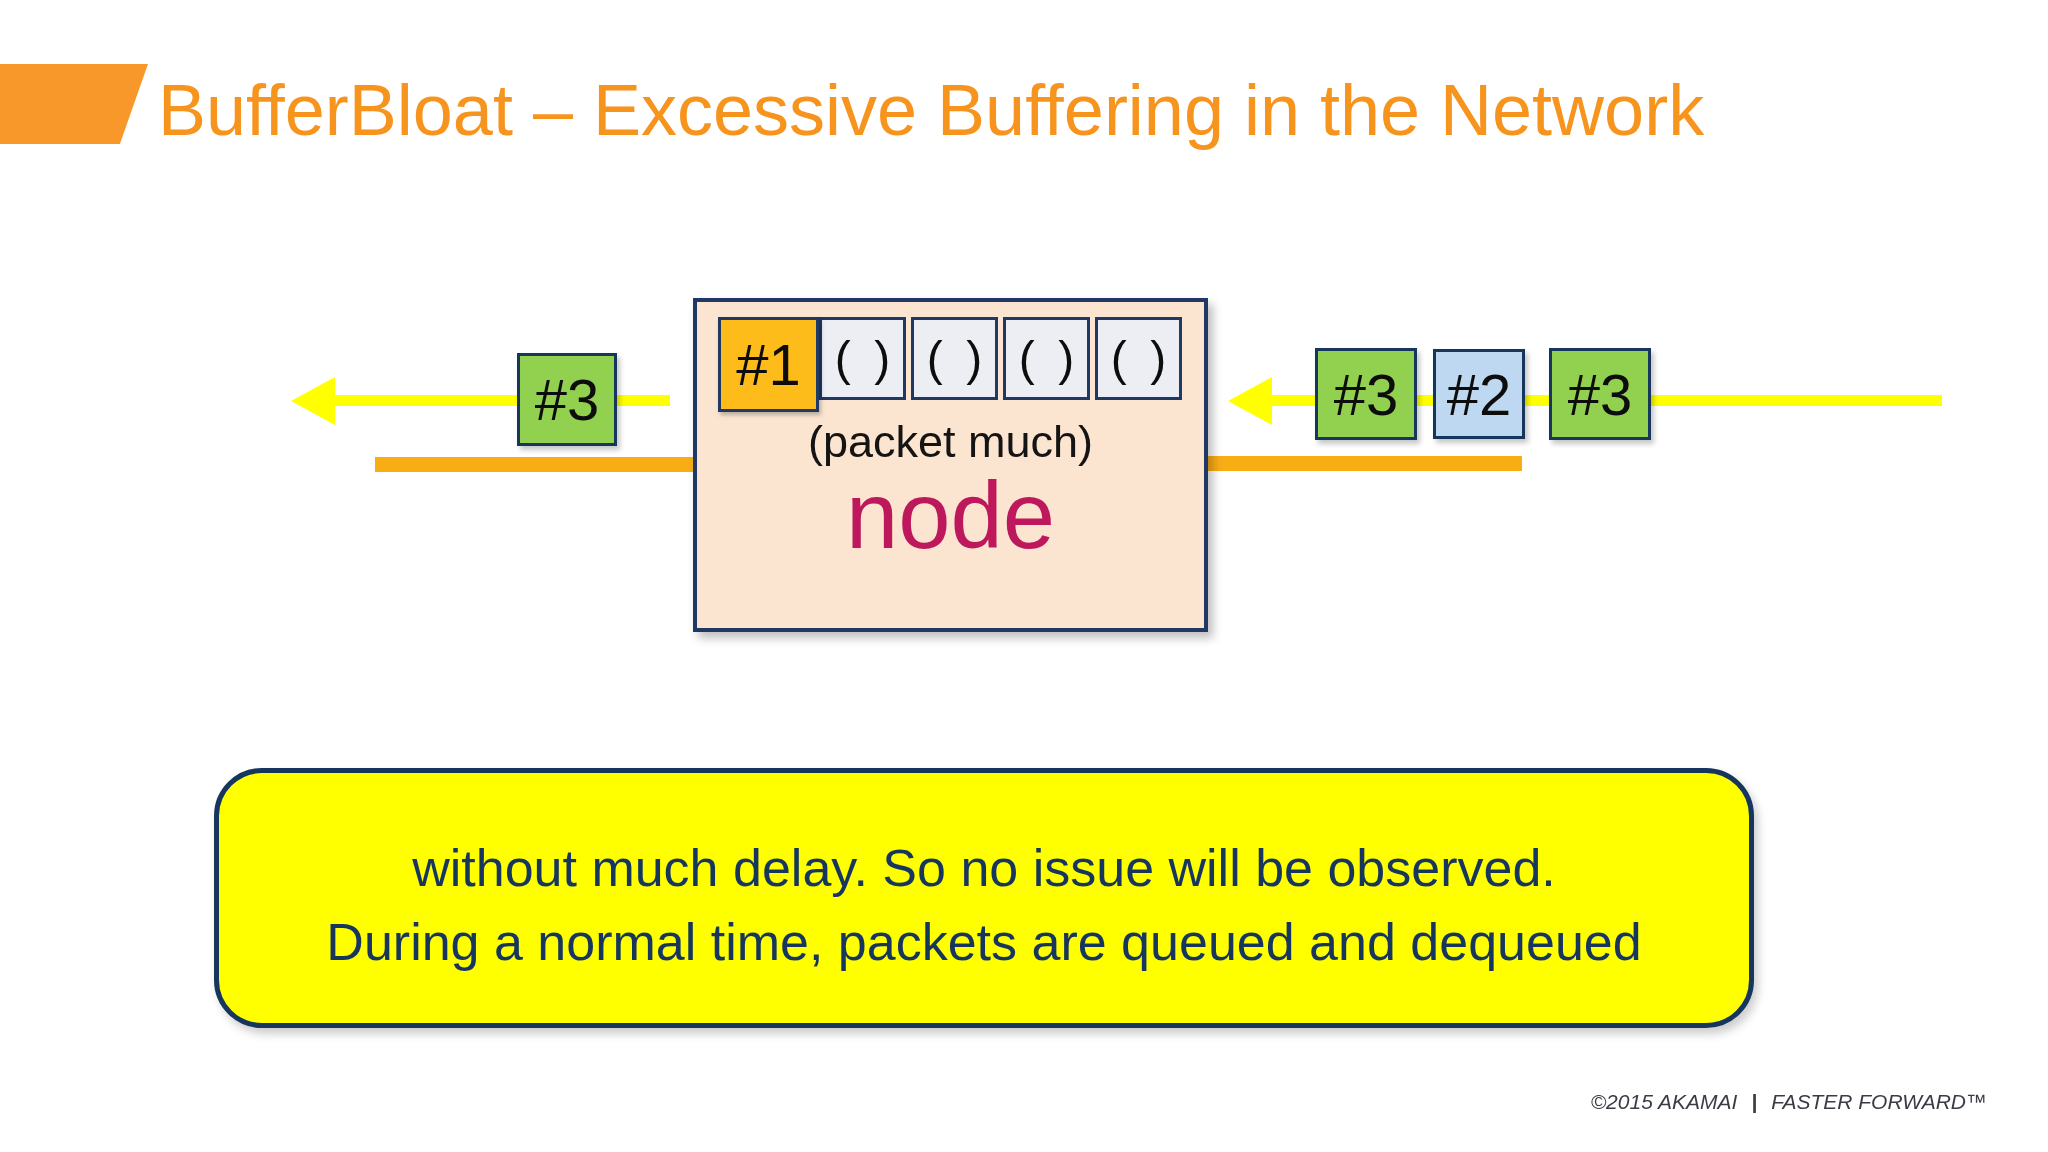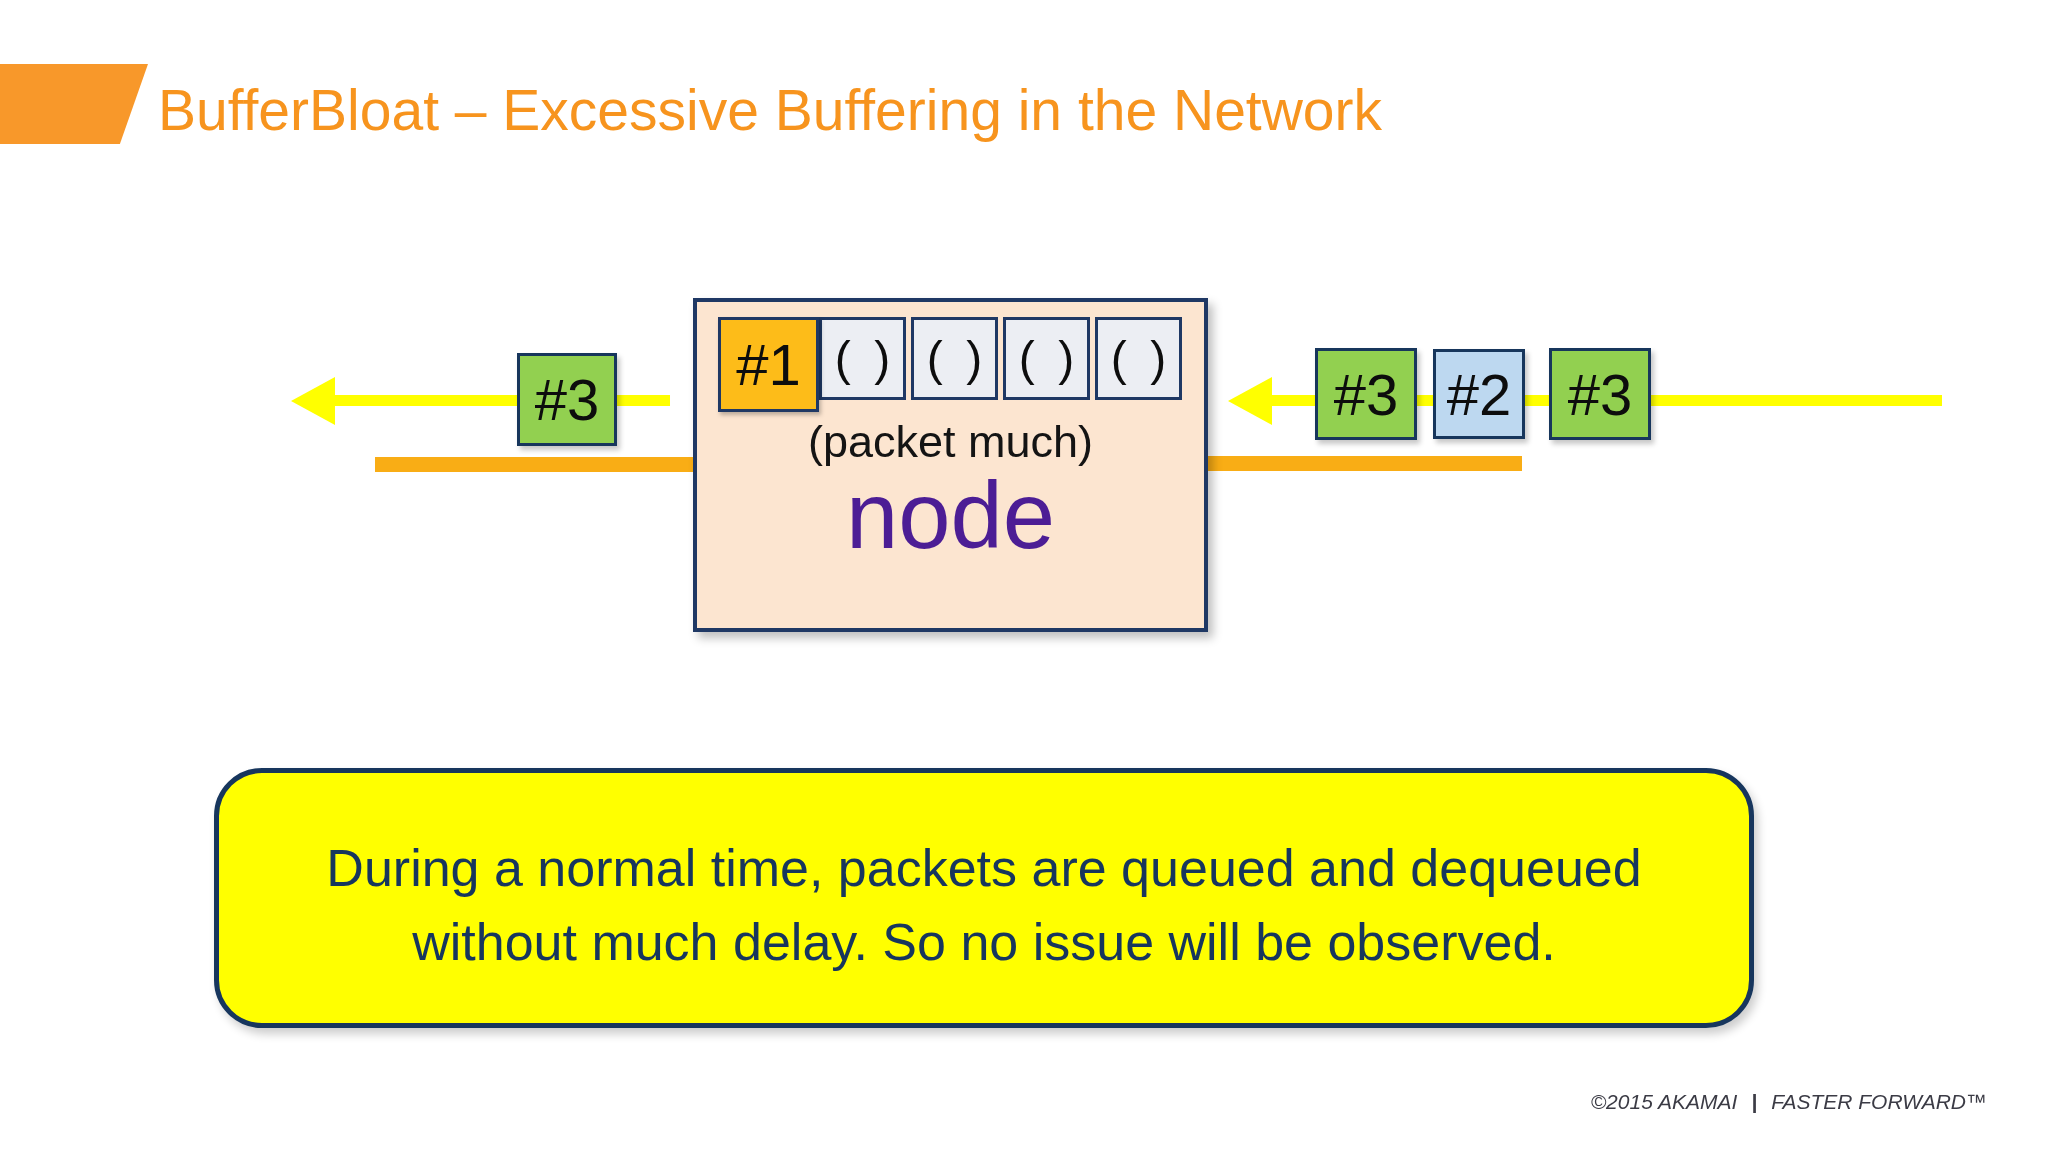--- a/index.html
+++ b/index.html
@@ -9,21 +9,21 @@
   }
   
   .flag{
     position:absolute;left:0;top:64px;width:148px;height:80px;
     background:#f8982a;
     clip-path:polygon(0 0,100% 0,81% 100%,0 100%);
   }
   .title{
     position:absolute;left:158px;top:70px;height:80px;margin:0;
     display:flex;align-items:center;
-    font-size:57px;font-weight:400;color:#f7941e;white-space:nowrap;
+    font-size:72px;font-weight:400;color:#f7941e;white-space:nowrap;
     letter-spacing:0;
   }
   
   .shaft{position:absolute;height:11px;background:#ffff00;}
   .shaft-left{left:333px;top:395px;width:337px;}
   .shaft-right{left:1268px;top:395px;width:674px;}
   .arrow-head{
     position:absolute;width:0;height:0;
     border-top:24px solid transparent;border-bottom:24px solid transparent;
     border-right:44px solid #ffff00;
@@ -64,21 +64,21 @@
     top:317px;width:87px;height:83px;background:#eceef3;
     font-size:48px;letter-spacing:5px;padding-left:5px;
   }
   .qc1{left:819px;} .qc2{left:911px;} .qc3{left:1003px;} .qc4{left:1095px;}
   .queue-label{
     position:absolute;left:693px;top:416px;width:515px;text-align:center;
     font-size:45px;color:#141414;
   }
   .node-label{
     position:absolute;left:693px;top:462px;width:515px;text-align:center;
-    font-size:94px;color:#4c1d95;
+    font-size:94px;color:#be185d;
   }
   
   .callout{
     position:absolute;left:214px;top:768px;width:1540px;height:260px;
     background:#ffff00;border:5px solid #17365d;border-radius:48px;
     box-sizing:border-box;display:flex;flex-direction:column;
     align-items:center;justify-content:center;padding-top:16px;
     box-shadow:4px 6px 10px rgba(0,0,0,0.2);
   }
   .callout-line{
@@ -135,22 +135,22 @@
   <div class="qcell qcell-empty qc3">
     <span>( )</span>
   </div>
   <div class="qcell qcell-empty qc4">
     <span>( )</span>
   </div>
   <div class="queue-label">(packet much)</div>
   <div class="node-label">node</div>
 
   <div class="callout">
+    <div class="callout-line">without much delay. So no issue will be observed.</div>
     <div class="callout-line">During a normal time, packets are queued and dequeued</div>
-    <div class="callout-line">without much delay. So no issue will be observed.</div>
   </div>
 
   <div class="footer">
     <span>©2015 AKAMAI</span>
     <span class="sep">|</span>
     <span class="tagline">FASTER FORWARD™</span>
   </div>
 
 </div>
 

